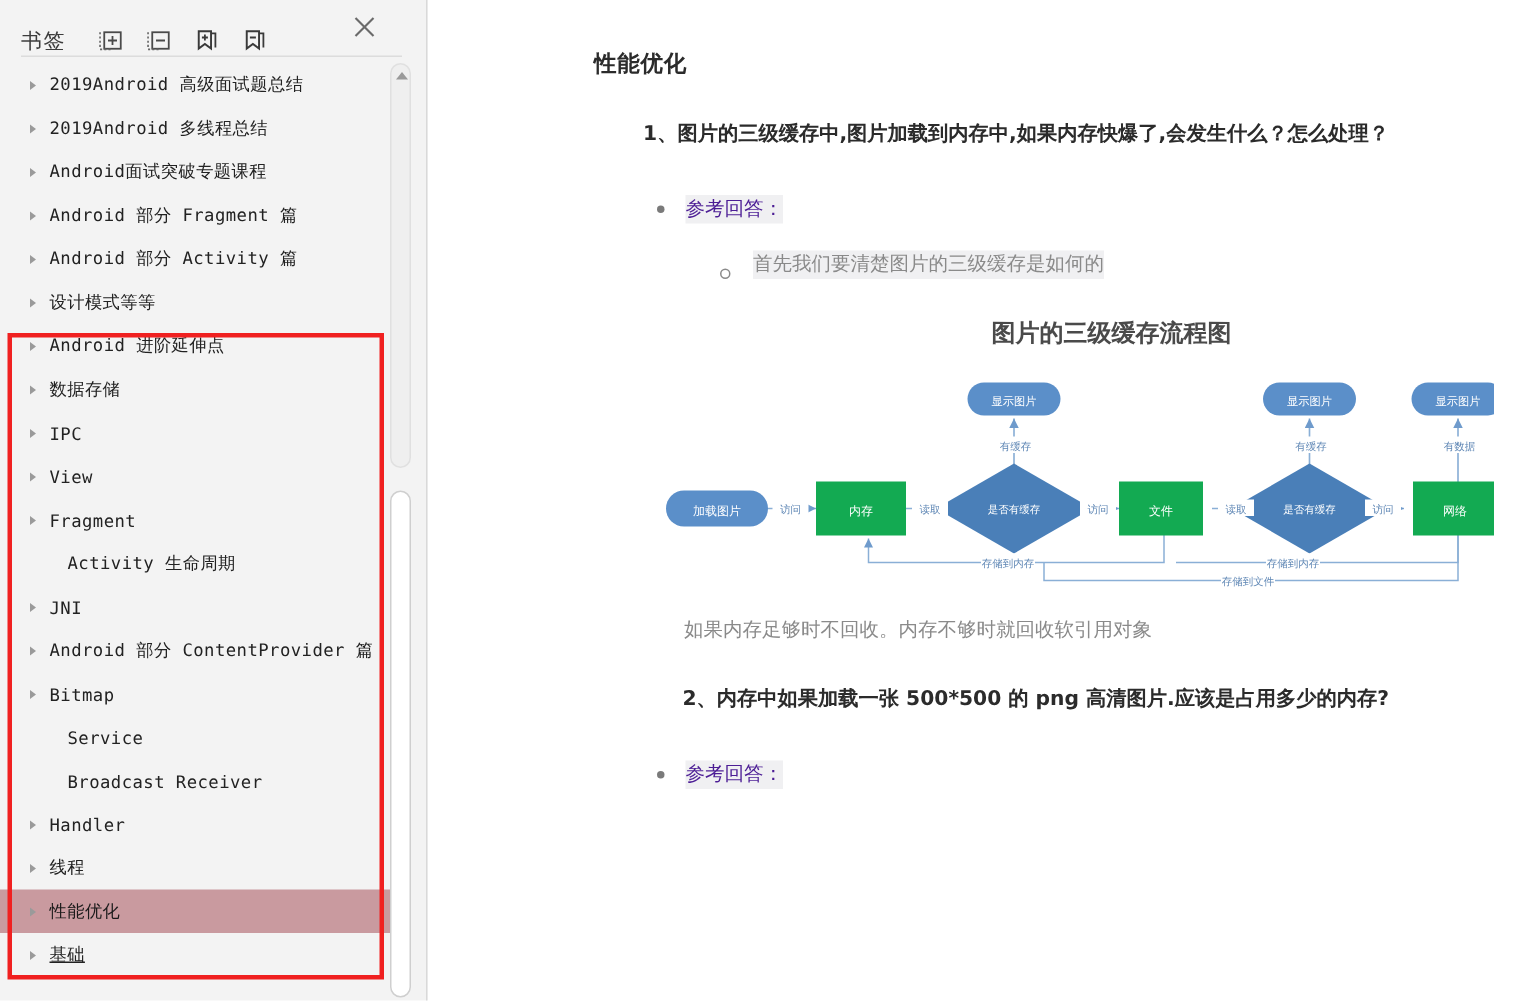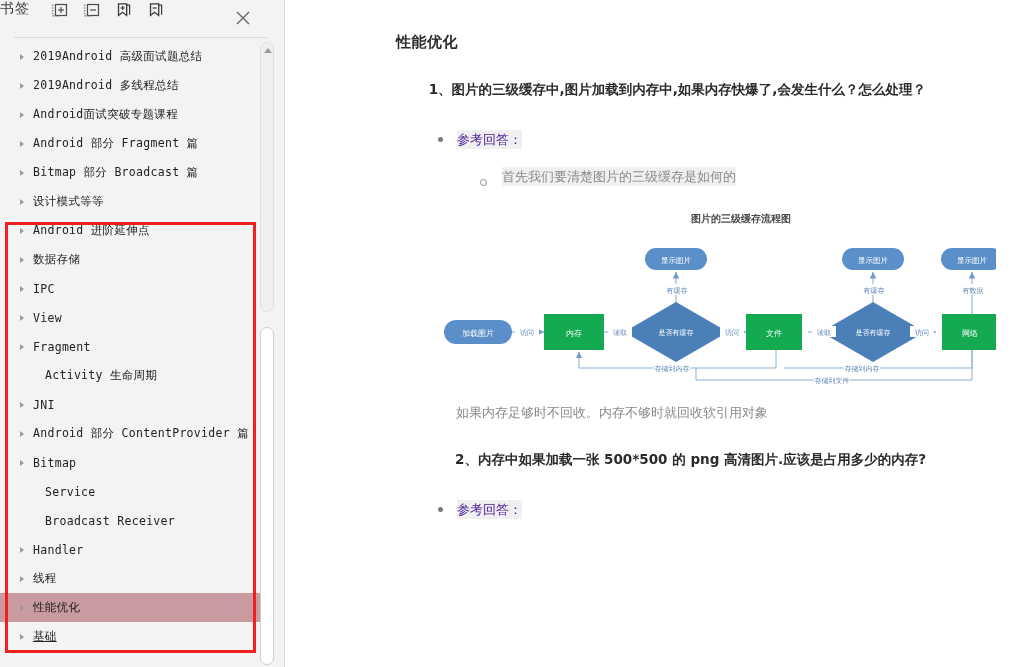--- a/index.html
+++ b/index.html
@@ -22,22 +22,22 @@
     width: 285px;
     height: 667px;
     background: #f3f3f3;
     box-sizing: border-box;
     border-right: 1px solid #d9d9d9;
     overflow: hidden;
   }
   #panel-header {
     height: 37px;
     display: flex;
-    align-items: flex-start;
-    padding: 0 10px 0 0;
+    align-items: flex-end;
+    padding: 0 10px 0 14px;
     box-sizing: border-box;
     position: relative;
   }
   #panel-title {
     font-size: 14px;
     color: #3c3c3c;
     font-family: "DejaVu Sans", sans-serif;
     letter-spacing: 1px;
     white-space: nowrap;
   }
@@ -238,21 +238,21 @@
   #caption-note {
     font-family: "DejaVu Sans", sans-serif;
     font-size: 13px;
     color: #8a8a8a;
     margin: 14px 0 0 60px;
   }
 
   
   #flow-title {
     font-family: "DejaVu Sans", sans-serif;
-    font-size: 10px;
+    font-size: 16px;
     font-weight: bold;
     color: #4a4a4a;
     text-align: center;
     width: 420px;
     margin: 26px 0 0 135px;
   }
   #flowchart {
     position: relative;
     width: 560px;
     height: 150px;
@@ -344,21 +344,21 @@
           </svg>
         </span>
         <span class="tree-label">Android 部分 Fragment 篇</span>
       </div>
       <div class="tree-item">
         <span class="tw">
           <svg width="10" height="10" viewBox="0 0 10 10">
             <path d="M3 2 L7 5 L3 8 z" fill="#9a9a9a"></path>
           </svg>
         </span>
-        <span class="tree-label">Bitmap 部分 Broadcast 篇</span>
+        <span class="tree-label">Android 部分 Activity 篇</span>
       </div>
       <div class="tree-item">
         <span class="tw">
           <svg width="10" height="10" viewBox="0 0 10 10">
             <path d="M3 2 L7 5 L3 8 z" fill="#9a9a9a"></path>
           </svg>
         </span>
         <span class="tree-label">设计模式等等</span>
       </div>
       <div class="tree-item">

